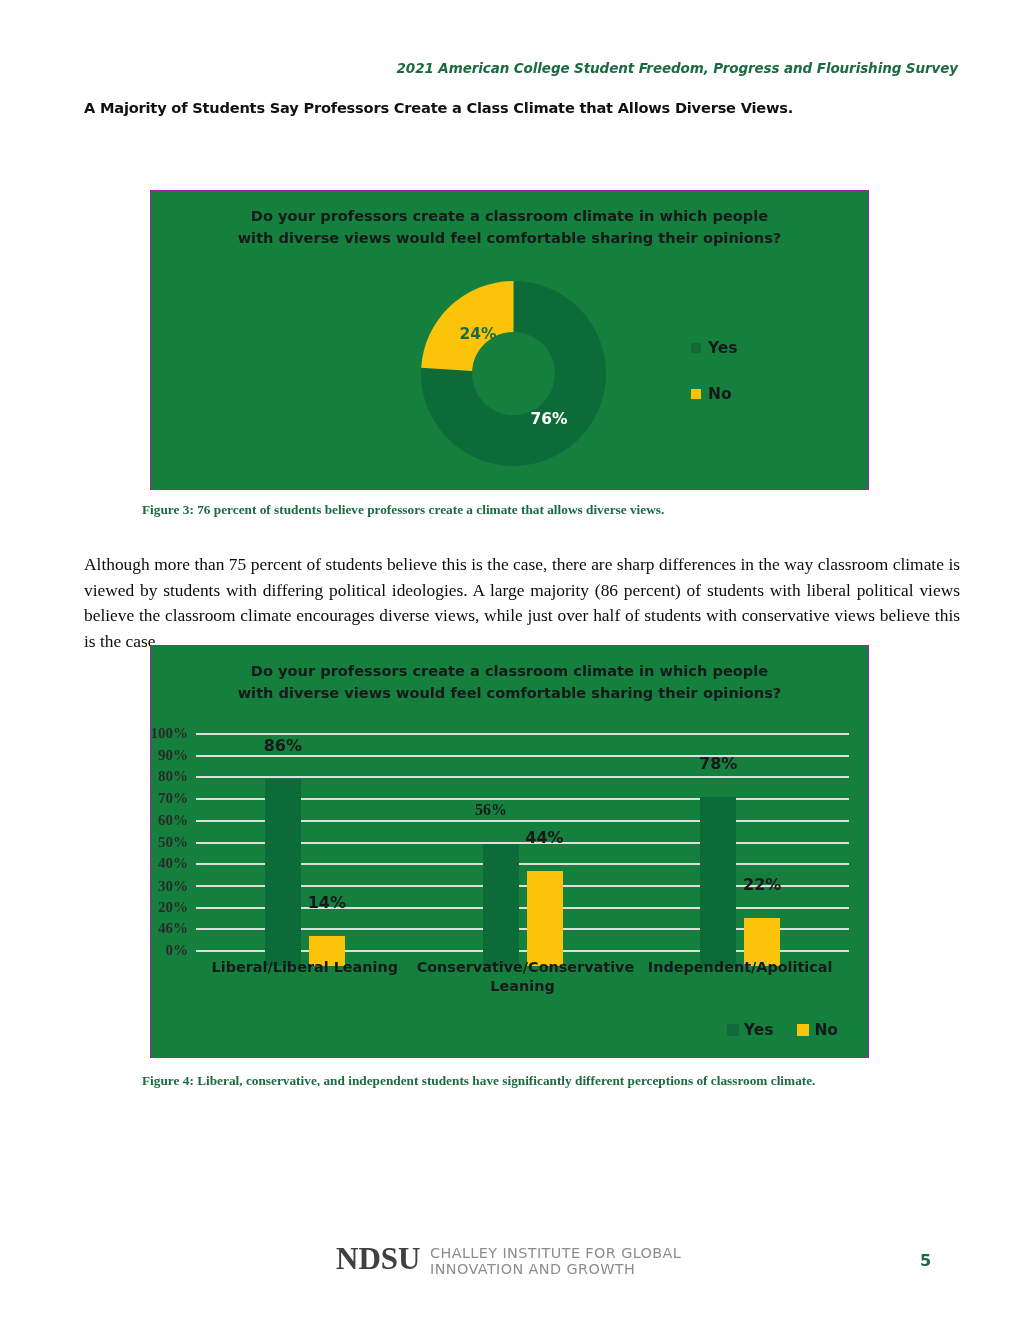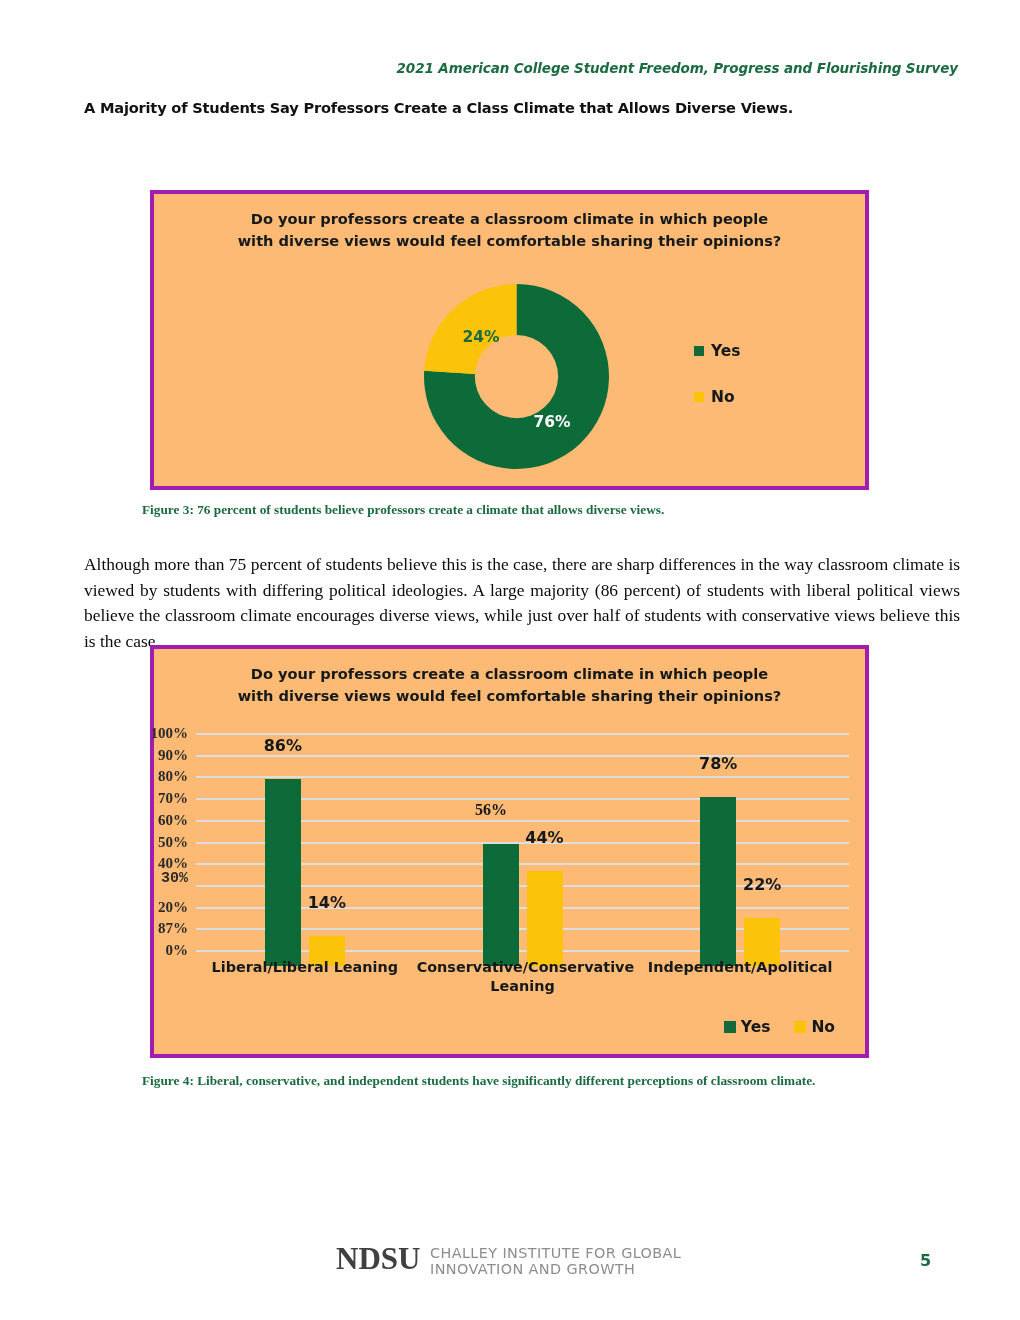--- a/index.html
+++ b/index.html
@@ -45,22 +45,22 @@
     font-family:"Liberation Serif", serif;
     font-weight:bold; font-size:13.3px; line-height:20px;
     color:#1b6b41; text-align:justify;
   }
   #caption-3{ top:500px; }
   #caption-4{ top:1071px; }
 
   
   .chart-box{
     position:absolute;
-    background:#fdba74;
-    border:4px solid #a21caf;
+    background:#15803d;
+    border:1px solid #a21caf;
     box-sizing:border-box;
   }
   #figure3-box{ left:150px; top:190px; width:719px; height:300px; }
   #figure4-box{ left:150px; top:645px; width:719px; height:413px; }
 
   .chart-title{
     position:absolute; left:0; right:0;
     text-align:center;
     font-family:"DejaVu Sans", sans-serif;
     font-weight:bold; font-size:14.6px; line-height:22px;
@@ -232,25 +232,25 @@
       <div class="ytick" style="top: 43.4px;">80%</div>
       <div class="gridline" style="top: 65.1px;"></div>
       <div class="ytick" style="top: 65.1px;">70%</div>
       <div class="gridline" style="top: 86.8px;"></div>
       <div class="ytick" style="top: 86.8px;">60%</div>
       <div class="gridline" style="top: 108.5px;"></div>
       <div class="ytick" style="top: 108.5px;">50%</div>
       <div class="gridline" style="top: 130.2px;"></div>
       <div class="ytick" style="top: 130.2px;">40%</div>
       <div class="gridline" style="top: 151.9px;"></div>
-      <div class="ytick" style="top: 145px; font-family: Liberation Mono, monospace;">30%</div>
+      <div class="ytick" style="top: 153px;">30%</div>
       <div class="gridline" style="top: 173.6px;"></div>
       <div class="ytick" style="top: 173.6px;">20%</div>
       <div class="gridline" style="top: 195.3px;"></div>
-      <div class="ytick" style="top: 195.3px;">87%</div>
+      <div class="ytick" style="top: 195.3px;">46%</div>
       <div class="gridline" style="top: 217px;"></div>
       <div class="ytick" style="top: 217px;">0%</div>
       <div class="bar green" style="left: 68.8333px; width: 36px; height: 186.62px;"></div>
       <div class="bar-label" style="left: 86.8333px; top: 3.38px;">86%</div>
       <div class="bar gold" style="left: 112.833px; width: 36px; height: 30.38px;"></div>
       <div class="bar-label" style="left: 130.833px; top: 159.62px;">14%</div>
       <div class="cat-label" style="left: 108.833px; width: 211.667px;">Liberal/Liberal Leaning</div>
       <div class="bar green" style="left: 286.5px; width: 36px; height: 121.52px;"></div>
       <div class="bar-label" style="left: 295px; top: 68.48px; font-family: Liberation Serif, serif;">56%</div>
       <div class="bar gold" style="left: 330.5px; width: 36px; height: 95.48px;"></div>

